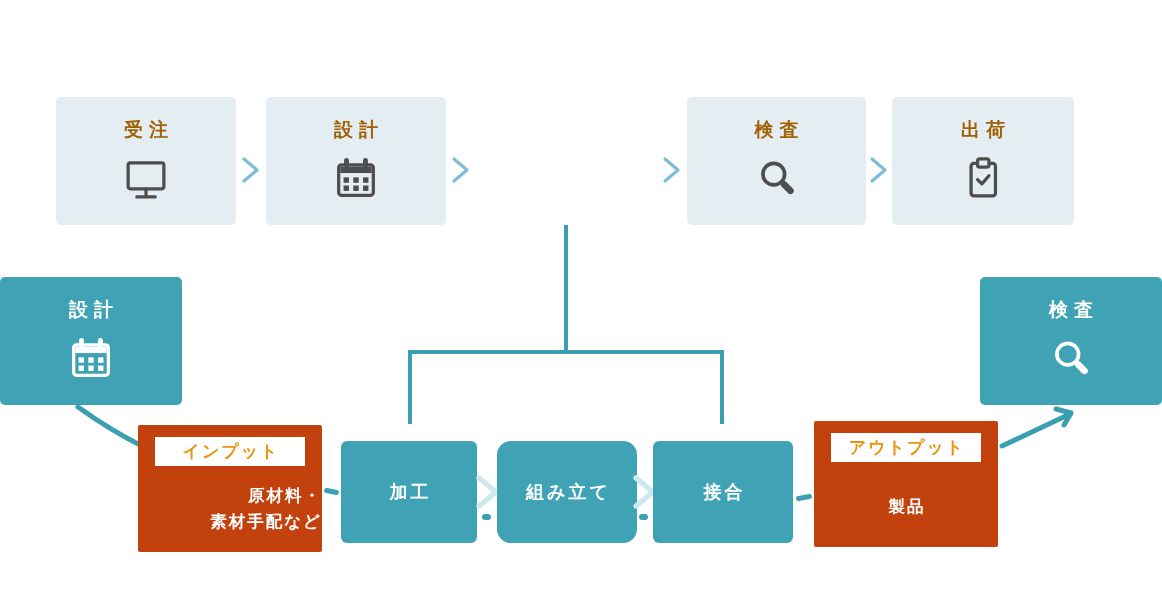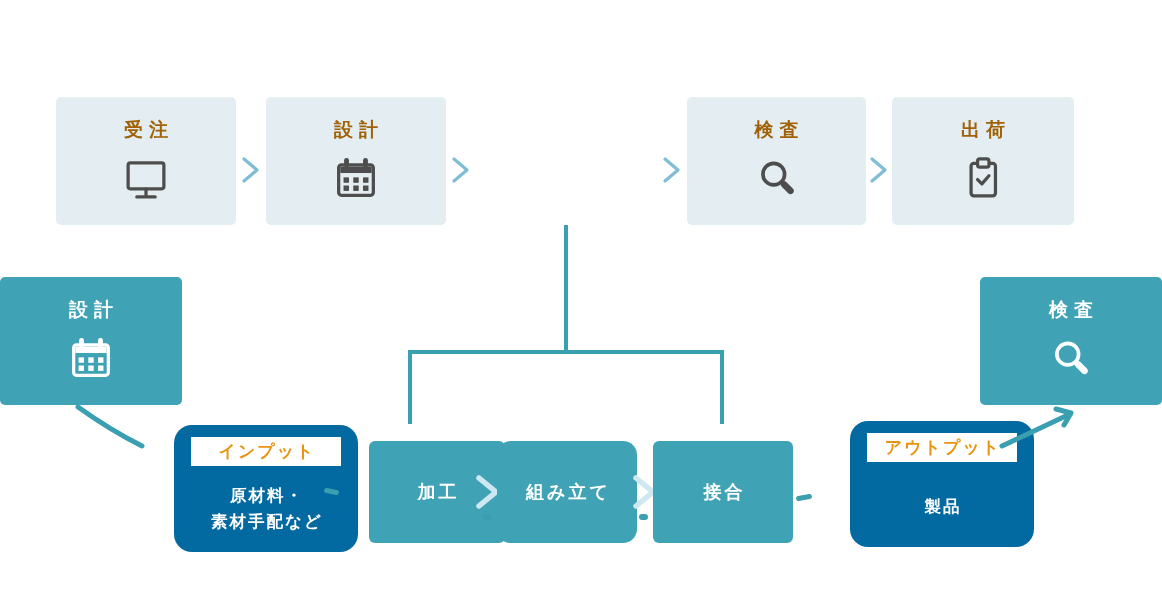--- a/index.html
+++ b/index.html
@@ -2,21 +2,21 @@
 <html><head>
 <meta charset="utf-8">
 <style>
   html,body { margin:0; padding:0; background:#fff; }
   body { font-family:"Liberation Sans","DejaVu Sans",sans-serif; }
   .canvas { position:relative; width:1162px; height:615px; background:#ffffff; overflow:hidden; }
 
   .box { position:absolute; box-sizing:border-box; }
   .box.light { background:#e4eef2; border-radius:5px; }
   .box.teal  { background:#3fa3b5; border-radius:5px; }
-  .box.orange{ background:#0369a1; border-radius:18px;margin-left:36px; }
+  .box.orange{ background:#c2410c; border-radius:2px; }
 
   .step-title { position:absolute; top:20px; left:0; right:0; text-align:center;
                 font-size:19px; font-weight:bold; color:#a16207;
                 letter-spacing:6px; text-indent:6px; }
   .teal .step-title { color:#ffffff; }
 
   .step-icon { position:absolute; top:56px; left:50%; transform:translateX(-50%); }
 
   .proc-label { display:flex; align-items:center; justify-content:center; height:100%;
                 font-size:18px; font-weight:bold; color:#ffffff;
@@ -131,29 +131,29 @@
       <rect class="fw" x="30.5" y="30" width="5" height="5"></rect>
     </svg>
   </div>
 
   <svg style="position:absolute;left:68px;top:402px;" width="80" height="50" viewBox="0 0 80 50">
     <path d="M 10 5 Q 42 28 74 44" fill="none" stroke="#3a9fb1" stroke-width="5" stroke-linecap="round"></path>
   </svg>
 
   <div class="box orange" style="left:138px;top:425px;width:184px;height:127px;">
     <div class="tag">インプット</div>
-    <div class="io-body" style="top:57px;">
+    <div class="io-body" style="top:57px;text-align:right;">
       <div>原材料・</div>
       <div>素材手配など</div>
     </div>
   </div>
 
   <div class="dash" style="left:324px;top:489px;width:15px;height:5px;transform:rotate(12deg);"></div>
 
-  <div class="box teal" style="left:341px;top:441px;width:136px;height:102px;border-radius:6px;margin-left:28px;">
+  <div class="box teal" style="left:341px;top:441px;width:136px;height:102px;border-radius:6px;">
     <div class="proc-label">加工</div>
   </div>
 
   <svg class="chev" style="left:474px;top:473px;" width="28" height="38" viewBox="0 0 28 38">
     <polyline points="5,5 22,19 5,33" fill="none" stroke="#cee8f1" stroke-width="5.5" stroke-linecap="round" stroke-linejoin="round"></polyline>
   </svg>
   <div class="dash" style="left:482px;top:514px;width:9px;height:6px;"></div>
 
   <div class="box teal" style="left:497px;top:441px;width:140px;height:102px;border-radius:14px;">
     <div class="proc-label">組み立て</div>

